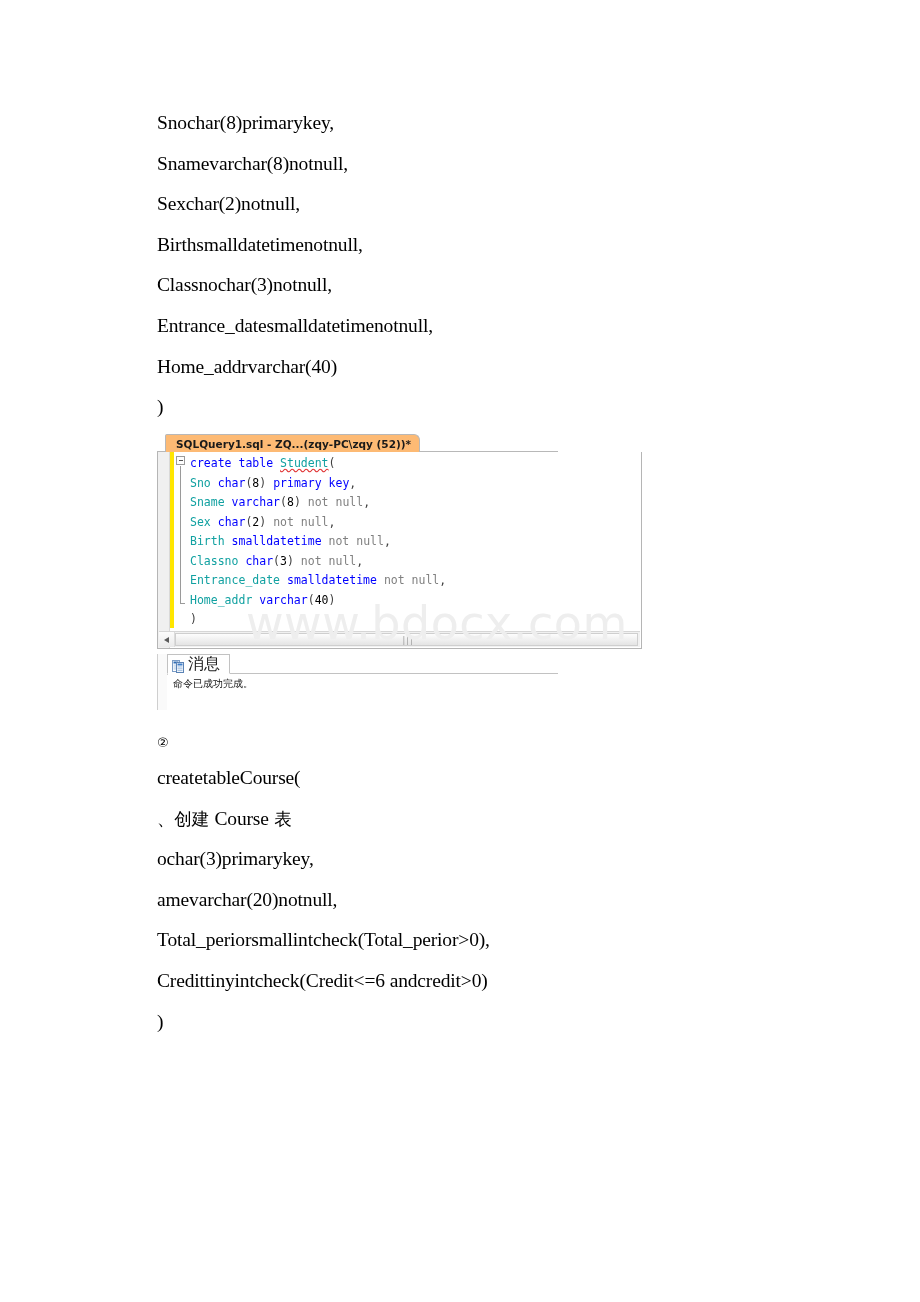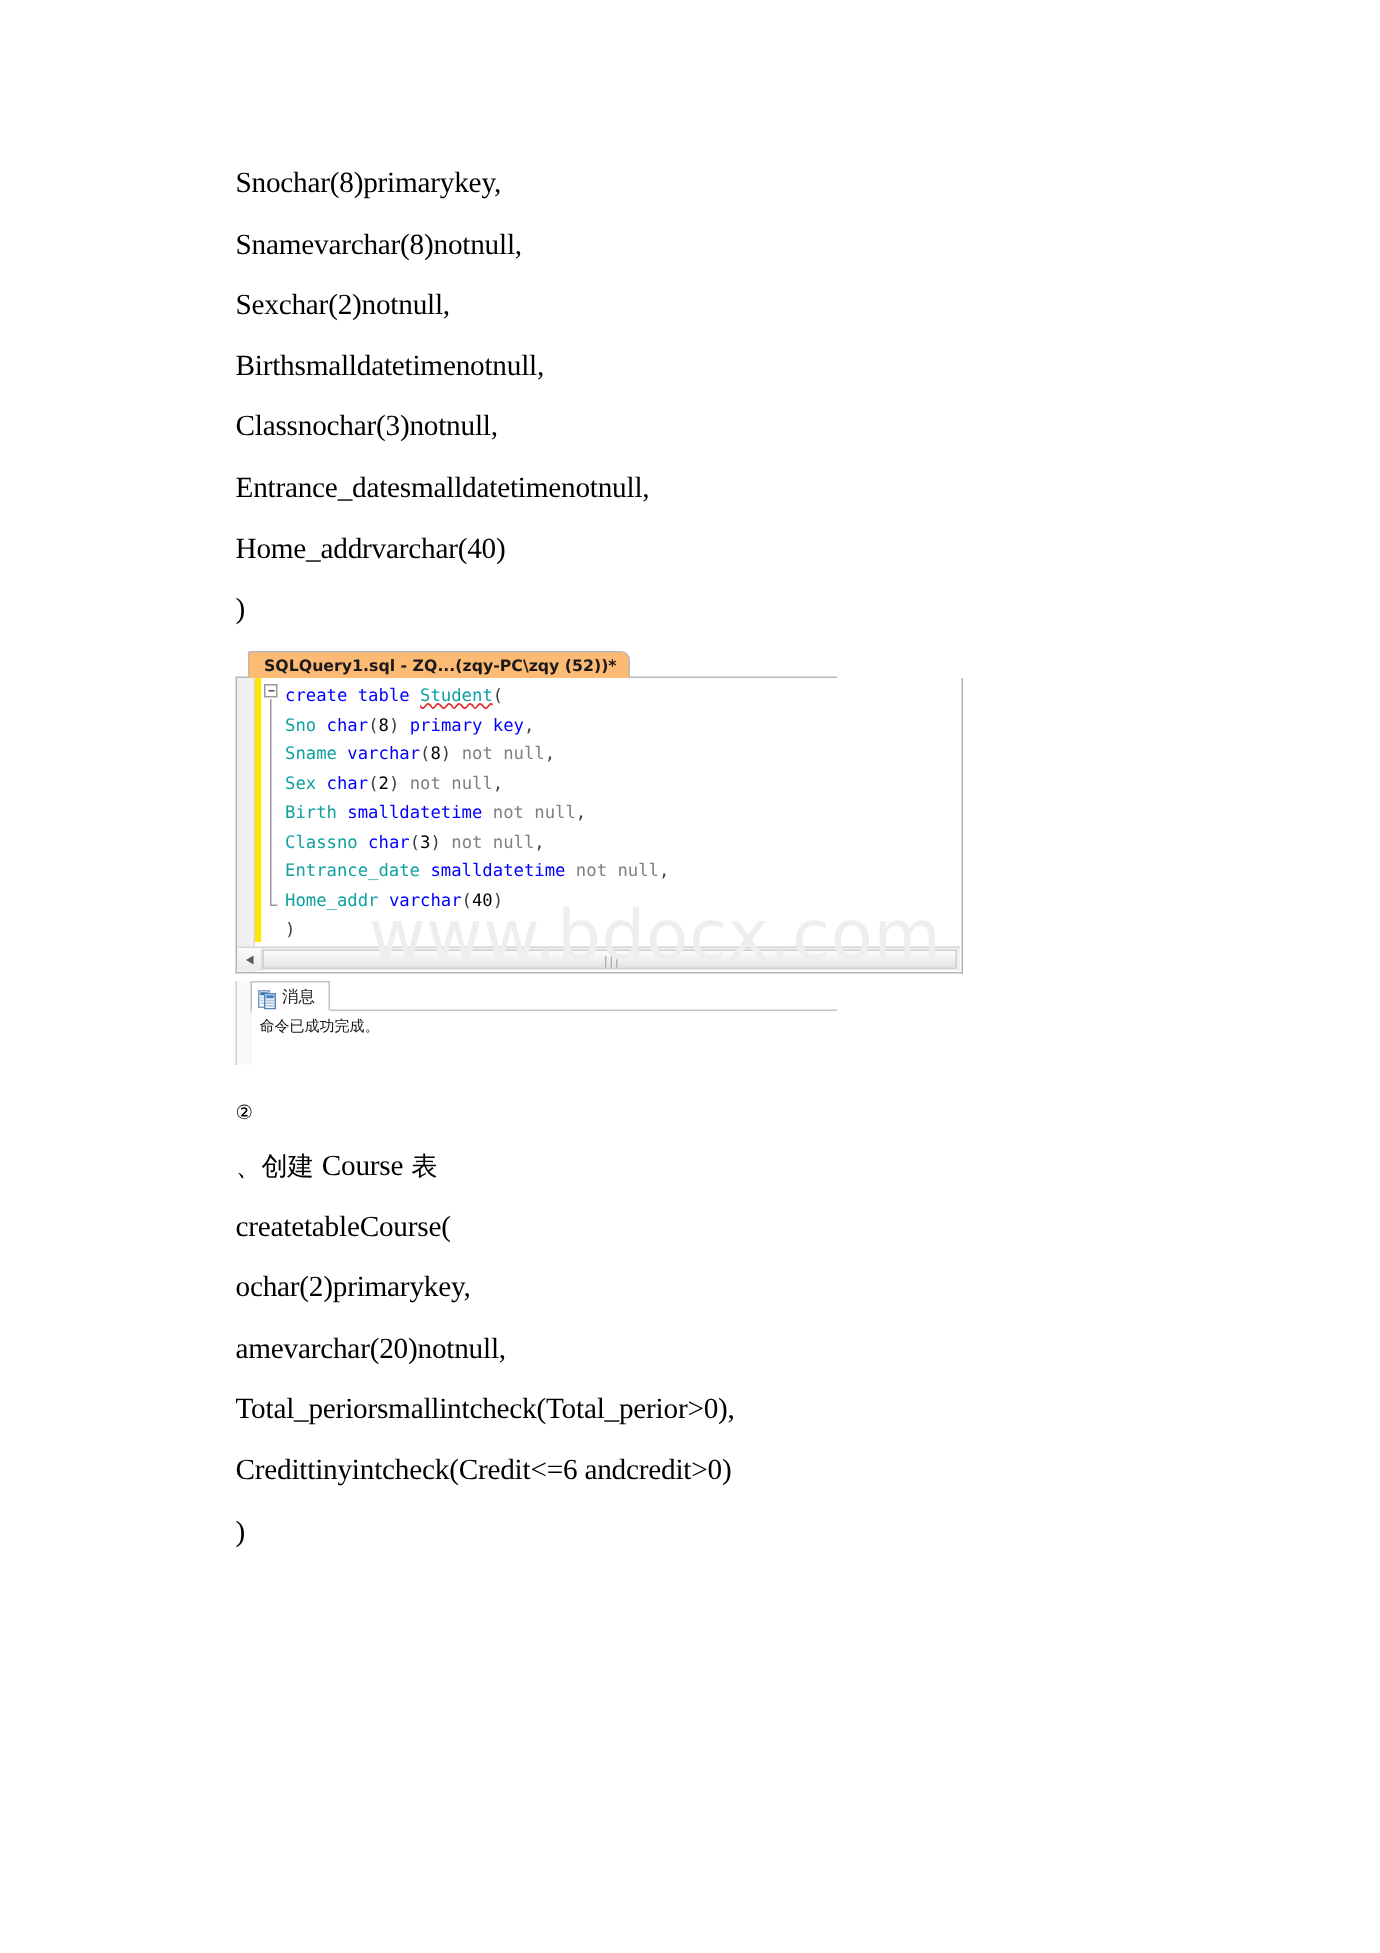--- a/index.html
+++ b/index.html
@@ -256,21 +256,21 @@
     border: 1px solid #c2c2c2;
     border-bottom: 1px solid #ffffff;
     box-sizing: border-box;
     display: flex;
     align-items: center;
     gap: 4px;
     white-space: nowrap;
   }
   .res-tab-label {
     font-family: Liberation Sans, sans-serif;
-    font-size: 11px;
+    font-size: 16px;
     color: #1a1a1a;
   }
   .msg-icon {
     position: relative;
     width: 12px; height: 13px;
     flex: 0 0 auto;
   }
   .res-body {
     position: absolute;
     left: 10px; top: 21px; right: 0; bottom: 0;
@@ -363,20 +363,20 @@
     <div class="res-body">
       <div class="res-text">命令已成功完成。</div>
     </div>
   </div>
 </div>
 
 <div class="watermark">www.bdocx.com</div>
 
 <div class="doc block-bottom">
   <div class="doc-line marker">②</div>
+  <div class="doc-line">createtableCourse(</div>
   <div class="doc-line"><span class="mixed-cjk">、创建 </span><span class="mixed-latin">Course</span><span class="mixed-cjk"> 表</span></div>
-  <div class="doc-line">createtableCourse(</div>
-  <div class="doc-line">ochar(2)primarykey,</div>
+  <div class="doc-line">ochar(3)primarykey,</div>
   <div class="doc-line">amevarchar(20)notnull,</div>
   <div class="doc-line">Total_periorsmallintcheck(Total_perior&gt;0),</div>
   <div class="doc-line">Credittinyintcheck(Credit&lt;=6 andcredit&gt;0)</div>
   <div class="doc-line">)</div>
 </div>
 
 </body></html>

